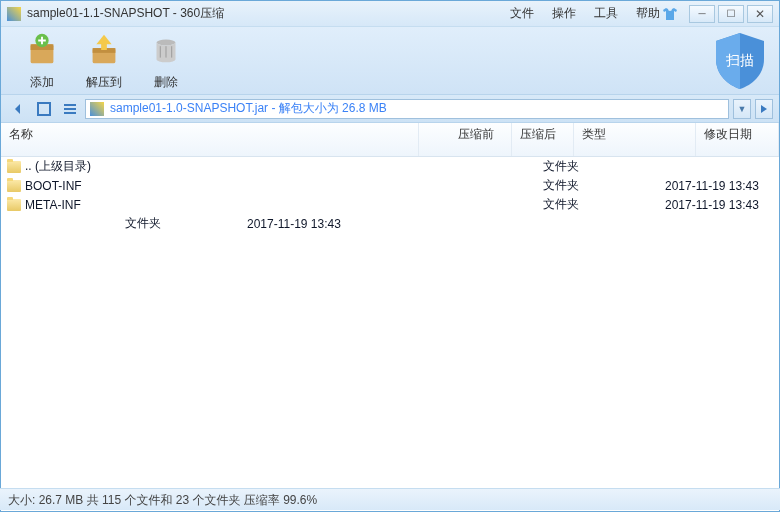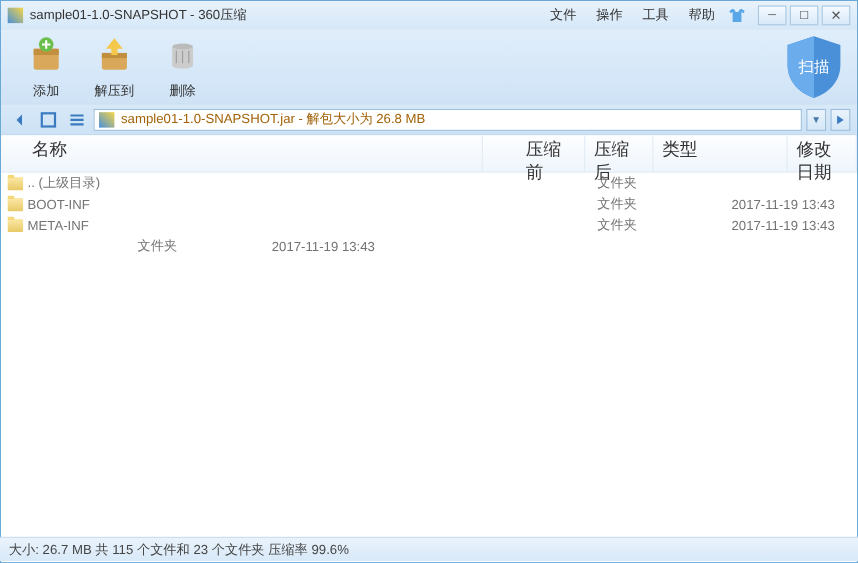--- a/index.html
+++ b/index.html
@@ -1,58 +1,58 @@
 <!DOCTYPE html>
 <html><head>
 <meta charset="utf-8">
 <style>
 * { box-sizing: border-box; margin: 0; padding: 0; font-family: "Microsoft YaHei", "SimSun", sans-serif; }
 body { width: 780px; height: 512px; overflow: hidden; background: #fff; border: 1px solid #6aa8d8; }
 .titlebar { height: 26px; background: linear-gradient(#e8f2fb, #d6e8f8); display: flex; align-items: center; padding: 0 6px; font-size: 12px; color: #333; border-bottom: 1px solid #c5ddf0; }
 .titlebar .app-icon { width: 14px; height: 14px; background: linear-gradient(45deg, #4a90d9, #f5d547); margin-right: 6px; }
 .titlebar .title { flex: 0 0 auto; }
 .titlebar .spacer { flex: 1; }
-.menu { display: flex; gap: 18px; font-size: 12px; color: #333; margin-right: 12px; }
+.menu { display: flex; gap: 18px; font-size: 12px; color: #333; margin-right: 2px; }
 .menu span { cursor: pointer; }
 .tshirt-icon { width: 16px; height: 16px; margin-right: 8px; }
 .winbtn { width: 26px; height: 18px; background: linear-gradient(#f5faff, #d8e9f8); border: 1px solid #a8c8e0; margin-left: 3px; display: flex; align-items: center; justify-content: center; font-size: 10px; color: #555; cursor: pointer; }
 .winbtn.close { font-size: 12px; }
 .toolbar { height: 68px; background: linear-gradient(#e0eefb, #cfe3f6); display: flex; align-items: center; padding: 4px 10px; position: relative; border-bottom: 1px solid #b8d4ec; }
 .tool { width: 62px; text-align: center; cursor: pointer; font-size: 12px; color: #333; }
 .tool .ticon { width: 38px; height: 38px; margin: 0 auto 2px; }
 .scan-badge { position: absolute; right: 12px; top: 4px; width: 54px; height: 60px; cursor: pointer; }
 .pathbar { height: 28px; background: linear-gradient(#d8e9f8, #cde2f5); display: flex; align-items: center; padding: 0 6px; gap: 4px; border-bottom: 1px solid #b8d4ec; }
 .navicon { width: 22px; height: 20px; display: flex; align-items: center; justify-content: center; cursor: pointer; }
-.pathbox { flex: 1; height: 20px; background: #fff; border: 1px solid #9fc0dd; display: flex; align-items: center; padding: 0 4px; font-size: 12px; color: #a16207; }
+.pathbox { flex: 1; height: 20px; background: #fff; border: 1px solid #9fc0dd; display: flex; align-items: center; padding: 0 4px; font-size: 12px; color: #3b82f6; }
 .pathbox .picon { width: 14px; height: 14px; background: linear-gradient(45deg, #4a90d9, #f5d547); margin-right: 6px; }
 .dropbtn { width: 18px; height: 20px; background: linear-gradient(#eaf3fc, #d5e7f7); border: 1px solid #9fc0dd; display: flex; align-items: center; justify-content: center; cursor: pointer; font-size: 9px; color: #4a7aaa; }
-.colheader { height: 34px; background: linear-gradient(#fdfeff, #eef5fc); border-bottom: 1px solid #d8e4ef; display: flex; font-size: 16px; color: #333; padding-left: 20px; }
+.colheader { height: 34px; background: linear-gradient(#fdfeff, #eef5fc); border-bottom: 1px solid #d8e4ef; display: flex; font-size: 12px; color: #333; }
 .colheader > div { padding: 3px 8px; border-right: 1px solid #e2ebf4; }
 .c-name { width: 418px; }
 .c-before { width: 62px; margin-left: 31px; }
 .c-after { width: 62px; }
 .c-type { width: 122px; }
 .c-date { flex: 1; }
 .filelist { height: 342px; overflow: auto; background: #fff; }
-.row { display: flex; font-size: 12px; color: #737373; height: 19px; align-items: center; cursor: pointer; }
+.row { display: flex; font-size: 12px; color: #0f172a; height: 19px; align-items: center; cursor: pointer; }
 .row .fname { width: 418px; padding-left: 6px; display: flex; align-items: center; gap: 4px; }
 .row .fbefore { width: 62px; }
 .row .fafter { width: 62px; }
 .row .ftype { width: 122px; }
 .row .fdate { flex: 1; }
 .foldicon { width: 14px; height: 12px; background: linear-gradient(#fce9a8, #e8c966); border-radius: 1px; position: relative; }
 .foldicon::before { content: ""; position: absolute; top: -2px; left: 0; width: 6px; height: 3px; background: #f5d87a; border-radius: 1px 1px 0 0; }
 .statusbar { height: 22px; background: linear-gradient(#eaf3fc, #d8e9f8); border-top: 1px solid #c5ddf0; font-size: 12px; color: #444; padding: 3px 8px; position: absolute; bottom: 2px; left: 0; right: 0; }
 </style>
 </head>
 <body>
 
 <div class="titlebar">
   <div class="app-icon"></div>
-  <div class="title">sample01-1.0-SNAPSHOT - 360压缩</div>
+  <div class="title">sample01-1.1-SNAPSHOT - 360压缩</div>
   <div class="spacer"></div>
   <div class="menu">
     <span>文件</span>
     <span>操作</span>
     <span>工具</span>
     <span>帮助</span>
   </div>
   <svg class="tshirt-icon" viewBox="0 0 16 16">
       <path fill="#5aa7e8" d="M4 2l-3 2 1 2 2-1v9h8V5l2 1 1-2-3-2-2 1a2 2 0 01-4 0z"></path>
     </svg>

